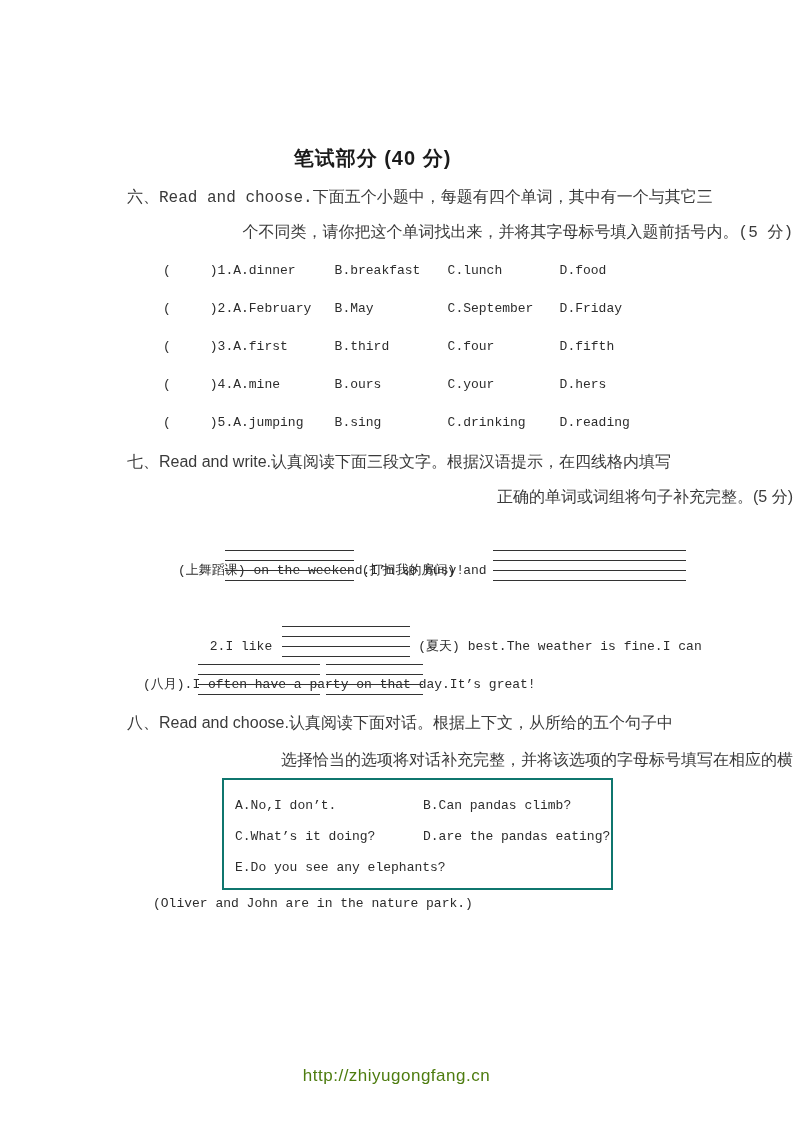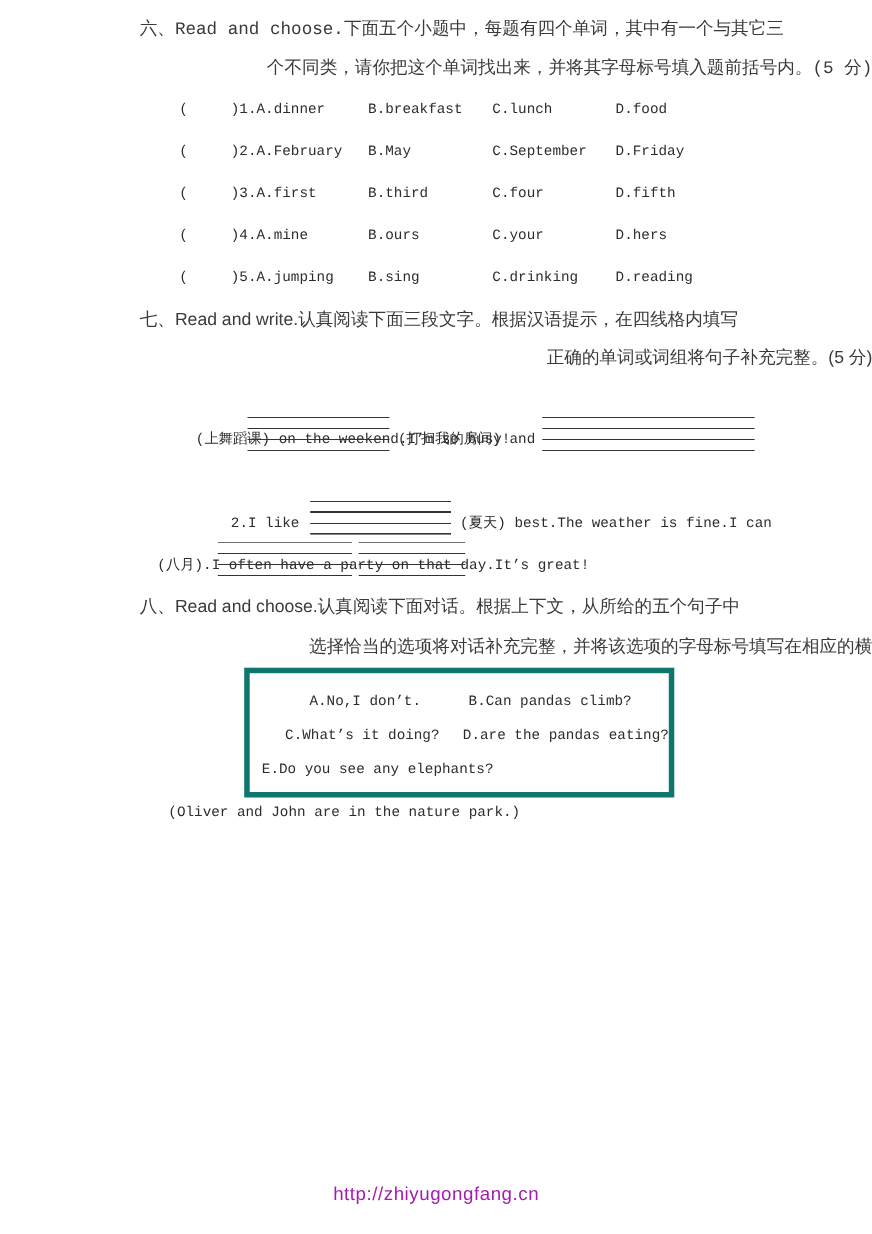--- a/index.html
+++ b/index.html
@@ -58,41 +58,41 @@
   .g-p2a { width:128px; margin-left:10px; }
   .g-p2b { width:122px; margin-left:-12px; }
   .g-p2c { width:97px;  margin-left:6px; }
   .t-gap { margin-left:8px; }
   .indent15 { padding-left:15px; }
   .outdent20 { margin-left:-20px; }
 
   
   .options-box {
     margin-left:222px; width:391px; box-sizing:border-box;
-    border:5px solid #0f766e;
+    border:2px solid #0f766e;
     padding:10px 0 5px 11px;
-    text-align:center;
   }
   .box-row { display:flex; line-height:31px; white-space:pre; }
   .box-col1 { display:inline-block; width:188px; white-space:pre; }
   .box-col2 { display:inline-block; white-space:pre; }
 
   .dialogue-intro { margin-left:153px; margin-top:5px; line-height:18px; white-space:pre; }
 
   
   .footer {
     position:absolute; left:0; top:1066px; width:793px;
-    text-align:center; font-size:17px; color:#a21caf; letter-spacing:0.5px;
+    text-align:center; font-size:17px; color:#4d7c0f; letter-spacing:0.5px;
   }
 </style>
 </head>
 <body>
 
 <div class="page">
 
+  <h1 class="paper-title">笔试部分 (40 分)</h1>
 
   <div class="sec-heading s6-heading">
     <div class="h-line">六、Read and choose.下面五个小题中，每题有四个单词，其中有一个与其它三</div>
     <div class="h-line cont">个不同类，请你把这个单词找出来，并将其字母标号填入题前括号内。(5 分)</div>
   </div>
 
   <div class="choices mono">
     <div class="choice-row">
       <span class="bracket">(     )</span><span class="cell-a"><span>1.</span><span>A.dinner</span></span><span class="cell-b">B.breakfast</span><span class="cell-c">C.lunch</span><span class="cell-d">D.food</span>
     </div>

